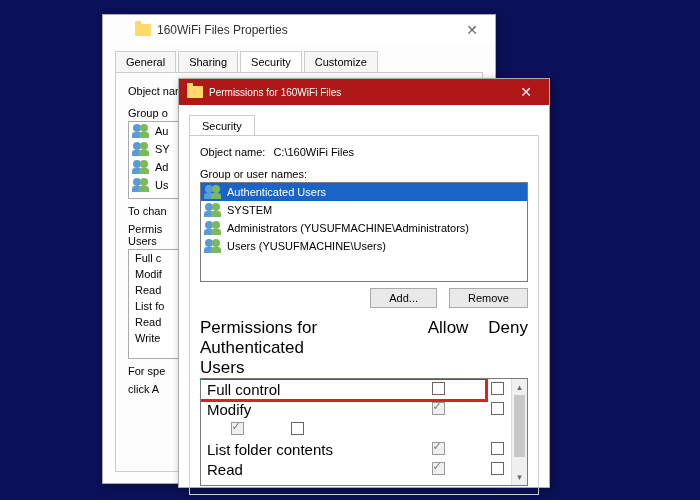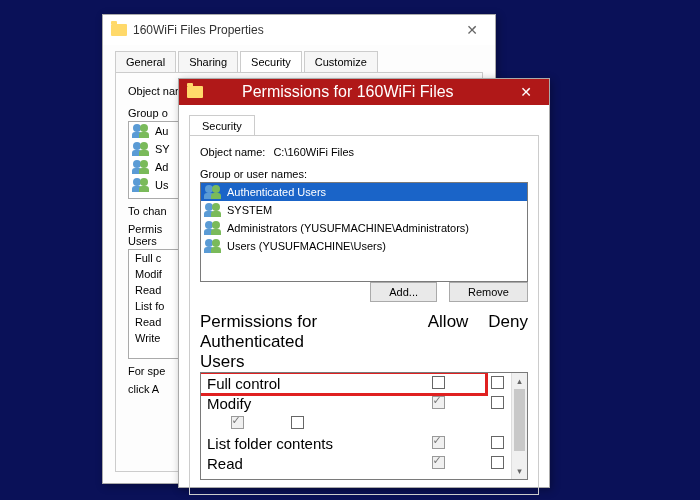--- a/index.html
+++ b/index.html
@@ -1,21 +1,21 @@
 <!DOCTYPE html>
 <html><head>
   <meta charset="utf-8">
   <style>
     * { box-sizing: border-box; margin: 0; padding: 0; font-family: "Segoe UI", Tahoma, sans-serif; }
     body { width: 700px; height: 500px; background: #0a1158; position: relative; overflow: hidden; }
     .win { position: absolute; background: #fff; border: 1px solid #aaa; box-shadow: 2px 2px 8px rgba(0,0,0,0.3); }
     
     
     .w1 { left: 102px; top: 14px; width: 394px; height: 470px; background: #fdfdfd; }
-    .w1 .titlebar { height: 30px; display: flex; align-items: center; padding: 0 8px; background: #fff; }
+    .w1 .titlebar { height: 30px; display: flex; align-items: center; padding: 0 8px; background: #fff; margin-left: 24px; }
     .folder-icon { width: 16px; height: 12px; background: #ffd96a; border-radius: 1px; position: relative; margin-right: 6px; }
     .folder-icon::before { content: ""; position: absolute; top: -3px; left: 0; width: 6px; height: 3px; background: #ffd96a; border-radius: 1px 1px 0 0; }
     .w1 .title { font-size: 12px; flex: 1; color: #333; }
     .w1 .closex { font-size: 14px; color: #666; width: 30px; text-align: center; cursor: default; }
     .w1 .tabs { display: flex; padding: 6px 12px 0 12px; font-size: 11px; gap: 2px; }
     .tab { padding: 4px 10px; border: 1px solid #ccc; border-bottom: none; background: #fff; cursor: default; }
     .tab.active { background: #fff; position: relative; z-index: 2; }
     .tab:not(.active) { background: #f6f6f6; }
     .w1 .body { border: 1px solid #ccc; margin: 0 12px 12px 12px; padding: 12px; font-size: 11px; height: 400px; position: relative; }
     .obj-row { display: flex; gap: 8px; margin-bottom: 10px; align-items: center; }
@@ -30,27 +30,27 @@
     .users-icon .body2 { background: #7aba5a; left: 6px; }
     .grow { display: flex; align-items: center; padding: 2px 4px; font-size: 11px; }
     .partial-text { margin: 6px 0; }
     .perm-box { border: 1px solid #aaa; height: 110px; background: #fff; margin-top: 2px; overflow: hidden; }
     .perm-row { padding: 2px 6px; font-size: 11px; }
     
     
     .w2 { left: 178px; top: 78px; width: 372px; height: 410px; background: #fff; }
     .w2 .titlebar { height: 26px; background: #b01818; display: flex; align-items: center; padding: 0 8px; color: #fff; }
     .w2 .titlebar .folder-icon { background: #ffd96a; }
-    .w2 .title { font-size: 16px; flex: 1; margin-left: 33px; }
+    .w2 .title { font-size: 10px; flex: 1; }
     .w2 .closex2 { font-size: 14px; width: 30px; text-align: center; cursor: default; color: #fff; }
     .w2 .body2wrap { padding: 10px 10px 0 10px; font-size: 11px; }
     .w2 .tabs2 { display: flex; font-size: 11px; }
     .w2 .tab2 { padding: 4px 12px; border: 1px solid #ccc; border-bottom: none; background: #fff; }
     .w2 .inner { border: 1px solid #ccc; padding: 10px; height: 360px; margin-top: -1px; position: relative; }
-    .listbox { border: 1px solid #7a7a7a; height: 100px; background: #fff; margin-top: 2px; }
+    .listbox { border: 1px solid #7a7a7a; height: 100px; background: #fff; margin-top: 2px; margin-bottom: 6px; }
     .listrow { padding: 2px 4px; display: flex; align-items: center; font-size: 11px; }
     .listrow.selected { background: #1a64c8; color: #fff; }
     .btnrow { display: flex; justify-content: flex-end; gap: 12px; margin-bottom: 6px; }
     .btn { padding: 3px 18px; font-size: 11px; background: #e9e9e9; border: 1px solid #aaa; cursor: default; }
     .permhdr { display: flex; font-size: 17px; margin-top: 10px; }
     .permhdr .col-name { width: 210px; }
     .permhdr .col { width: 60px; text-align: right; }
     .permgrid { border: 1px solid #7a7a7a; background: #fff; height: 108px; overflow: hidden; position: relative; }
     .pgrow { display: flex; align-items: center; height: 20px; font-size: 15px; padding-left: 6px; }
     .pgrow .pname { width: 204px; }

